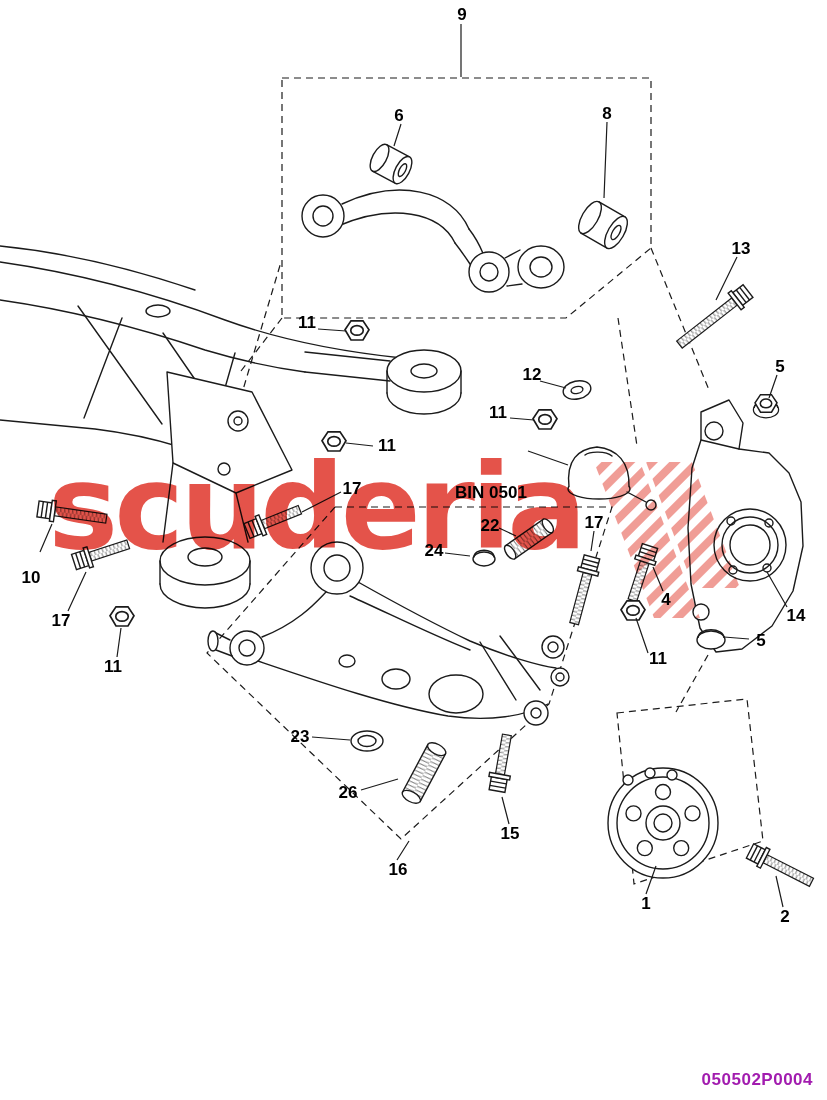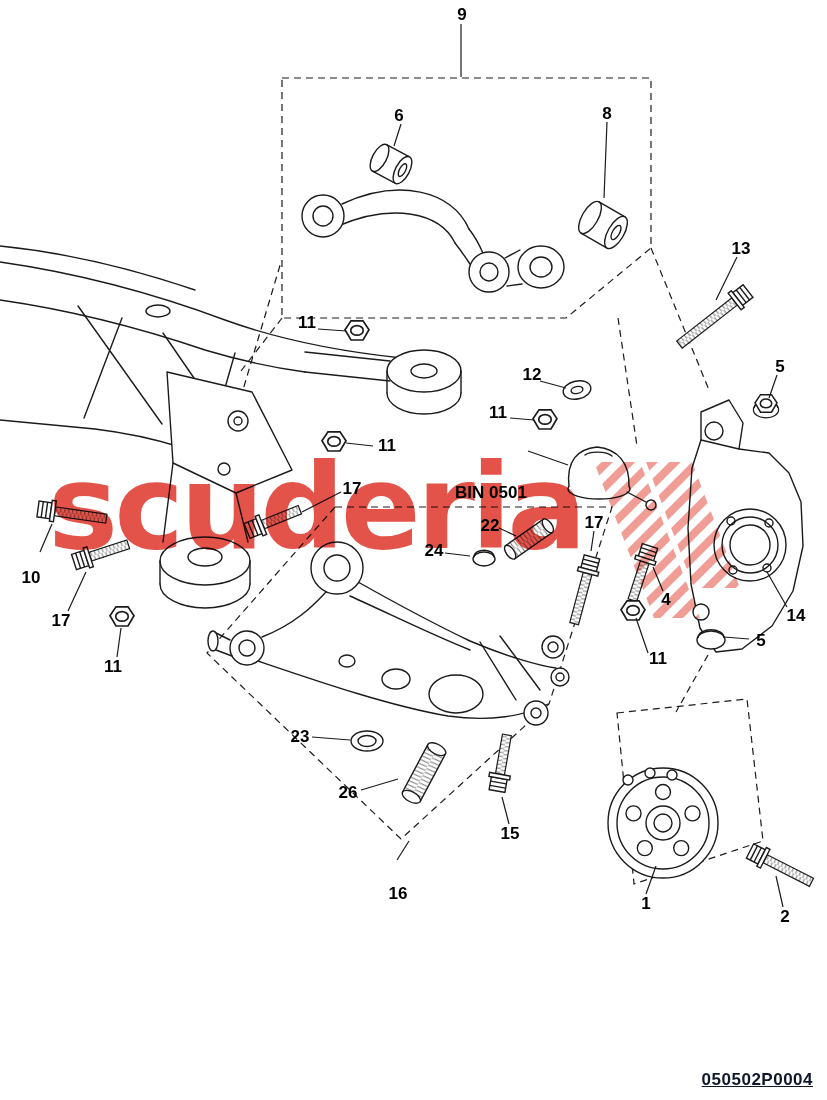--- a/index.html
+++ b/index.html
@@ -21,21 +21,21 @@
     white-space:nowrap; z-index:30;
   }
   #bin-label {
     position:absolute; left:491px; top:449px; transform:translate(-50%,-50%);
     font:bold 17px "Liberation Sans", sans-serif; color:#000;
     white-space:nowrap; z-index:30;margin-top:44px;
   }
   #drawing-number {
     position:absolute; right:14px; bottom:10px;
     font:bold 17px "Liberation Sans", sans-serif; letter-spacing:0.5px;
-    color:#0f172a; z-index:30;text-decoration:underline;
+    color:#a21caf; z-index:30;
   }
   #wm-title {
     position:absolute; left:48px; top:438px;
     font:bold 118px "DejaVu Sans", sans-serif; letter-spacing:-4px;
     color:#df352a; opacity:0.85; mix-blend-mode:multiply;
     z-index:20; pointer-events:none; white-space:nowrap;
   }
   #wm-sub {
     position:absolute; left:172px; top:588px;
     font:400 24px "DejaVu Sans", sans-serif; letter-spacing:30px;
@@ -281,21 +281,21 @@
       <div class="callout" style="left: 31px; top: 578px; text-align: center;">10</div>
       <div class="callout" style="left: 666px; top: 600px;">4</div>
       <div class="callout" style="left: 796px; top: 616px;">14</div>
       <div class="callout" style="left: 61px; top: 621px;">17</div>
       <div class="callout" style="left: 761px; top: 641px;">5</div>
       <div class="callout" style="left: 658px; top: 659px;">11</div>
       <div class="callout" style="left: 113px; top: 667px;">11</div>
       <div class="callout" style="left: 300px; top: 737px;">23</div>
       <div class="callout" style="left: 348px; top: 793px;">26</div>
       <div class="callout" style="left: 510px; top: 834px;">15</div>
-      <div class="callout" style="left: 398px; top: 870px; margin-top: 24px;">16</div>
+      <div class="callout" style="left: 398px; top: 870px;">16</div>
       <div class="callout" style="left: 646px; top: 904px;">1</div>
       <div class="callout" style="left: 785px; top: 917px;">2</div>
     </div>
 
   <div id="bin-label">BIN 0501</div>
 
   <div id="drawing-number">050502P0004</div>
 
 </div>
 

